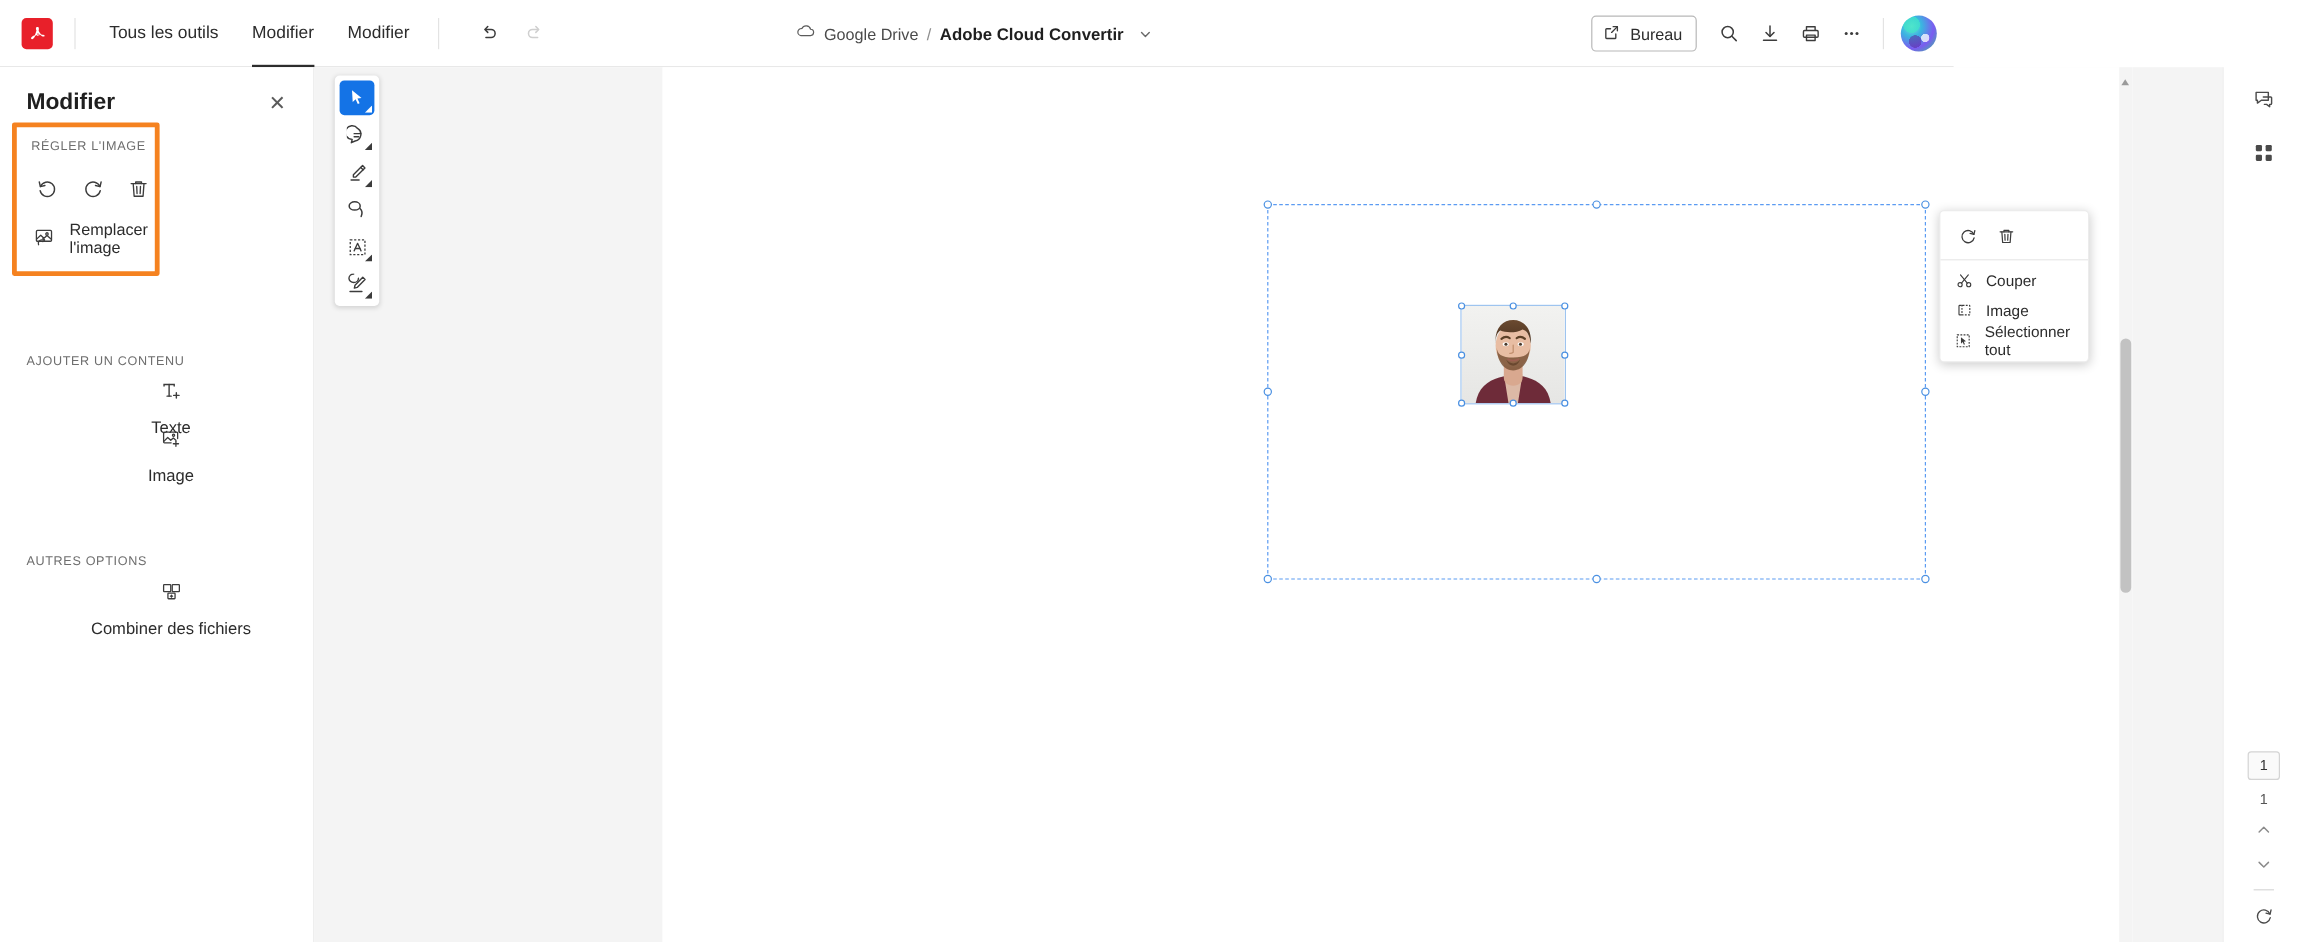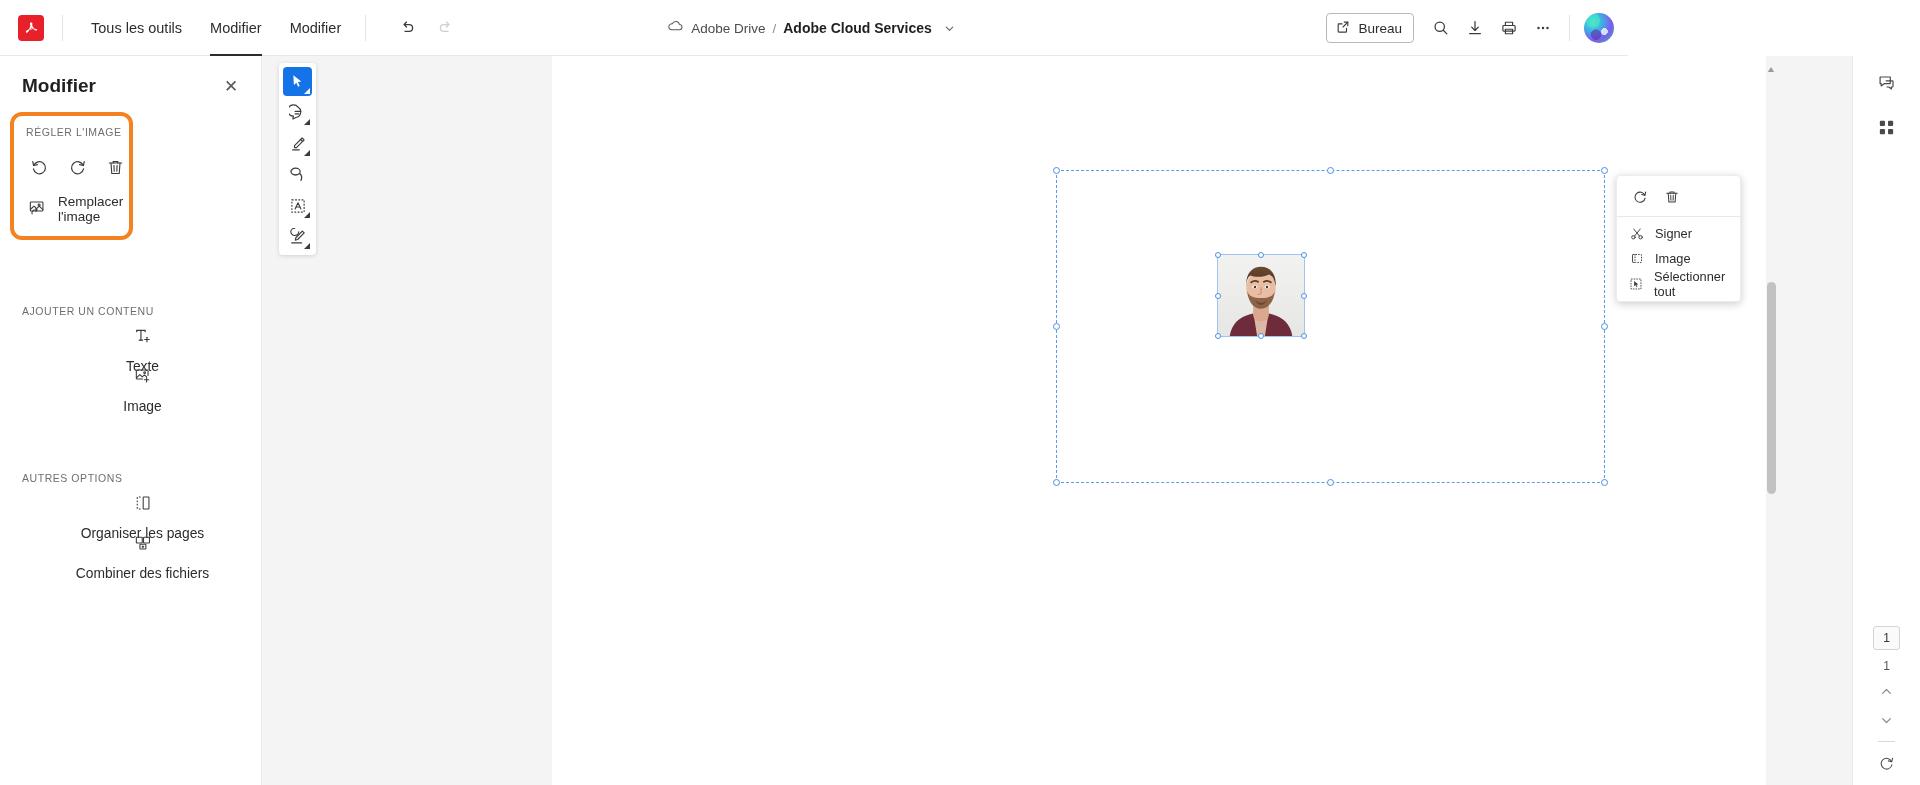--- a/index.html
+++ b/index.html
@@ -86,21 +86,21 @@
     padding: 18px 18px 0 22px;
   }
   .panel-title { font-size: 19px; font-weight: bold; color: #1f1f1f; }
   .close-x {
     width: 24px; height: 24px; display: flex; align-items: center;
     justify-content: center; cursor: pointer; color: #5a5a5a; font-size: 17px;
     line-height: 1;
   }
 
   .highlight-box {
-    margin: 14px 128px 0 10px; border: 4px solid #f58220; border-radius: 12px;
+    margin: 4px 128px 0 10px; border: 4px solid #f58220; border-radius: 2px;
     padding: 10px 0 12px 0;
   }
   .section-label {
     font-size: 10.5px; letter-spacing: .55px; color: #6e6e6e;
     text-transform: uppercase; padding-left: 12px;
   }
   .adjust-icons { display: flex; align-items: center; gap: 10px; padding: 13px 0 5px 12px; }
   .adj-btn {
     width: 32px; height: 32px; display: flex; align-items: center;
     justify-content: center; cursor: pointer; border-radius: 4px;
@@ -274,23 +274,23 @@
         </svg>
       </div>
     </div>
 
     <div class="center-title">
       <span>
         <svg width="17" height="14" viewBox="0 0 20 14" fill="none" stroke="#5c5c5c" stroke-width="1.2" stroke-linejoin="round">
           <path d="M5.2 11.3h9.2a3.1 3.1 0 0 0 .3-6.2A4.5 4.5 0 0 0 6.2 4.4 3.4 3.4 0 0 0 5.2 11.3z"></path>
         </svg>
       </span>
-      <span class="cloud-label">Adobe Drive</span>
+      <span class="cloud-label">Google Drive</span>
       <span class="slash">/</span>
-      <span class="file-name">Adobe Cloud Services</span>
+      <span class="file-name">Adobe Cloud Convertir</span>
       <span class="chev-btn">
         <svg width="11" height="11" viewBox="0 0 12 12" fill="none" stroke="#6a6a6a" stroke-width="1.3" stroke-linecap="round" stroke-linejoin="round">
             <polyline points="2.5,4.5 6,8 9.5,4.5"></polyline>
           </svg>
       </span>
     </div>
 
     <div class="right-tools">
       <div class="desktop-btn">
         <span>
@@ -405,29 +405,20 @@
             </svg>
           </span>
           <span>Image</span>
         </div>
       </div>
     </div>
 
     <div style="padding-top:22px">
       <div class="group-label">AUTRES OPTIONS</div>
       <div class="menu-list">
-        <div class="menu-row">
-          <span class="mi">
-            <svg width="18" height="18" viewBox="0 0 20 20" fill="none" stroke="#3c3c3c" stroke-width="1.2" stroke-linejoin="round">
-              <rect x="10.2" y="3.4" width="6.4" height="13.2" rx=".6"></rect>
-              <path d="M7.4 3.4H4.2a.6.6 0 0 0-.6.6v12a.6.6 0 0 0 .6.6h3.2" stroke-dasharray="2 1.6"></path>
-            </svg>
-          </span>
-          <span>Organiser les pages</span>
-        </div>
         <div class="menu-row">
           <span class="mi">
             <svg width="18" height="18" viewBox="0 0 20 20" fill="none" stroke="#3c3c3c" stroke-width="1.2" stroke-linejoin="round" stroke-linecap="round">
               <rect x="2.6" y="3.6" width="6.6" height="6.4" rx=".6"></rect>
               <rect x="10.6" y="3.6" width="6.6" height="6.4" rx=".6"></rect>
               <rect x="6.6" y="11.4" width="6.6" height="5.2" rx=".6"></rect>
               <line x1="9.9" y1="13.2" x2="9.9" y2="15.2"></line>
                 <line x1="8.9" y1="14.2" x2="10.9" y2="14.2"></line>
             </svg>
           </span>
@@ -584,21 +575,21 @@
         <div class="ctx-sep"></div>
         <div class="ctx-item">
           <span class="ci">
             <svg width="14" height="14" viewBox="0 0 18 18" fill="none" stroke="#3c3c3c" stroke-width="1.2" stroke-linecap="round" stroke-linejoin="round">
               <circle cx="4.4" cy="13.2" r="2.2"></circle>
                 <circle cx="13.6" cy="13.2" r="2.2"></circle>
               <line x1="5.9" y1="11.6" x2="13.2" y2="2.6"></line>
                 <line x1="12.1" y1="11.6" x2="4.8" y2="2.6"></line>
             </svg>
           </span>
-          <span>Signer</span>
+          <span>Couper</span>
         </div>
         <div class="ctx-item">
           <span class="ci">
             <svg width="14" height="14" viewBox="0 0 18 18" fill="none" stroke="#3c3c3c" stroke-width="1.2" stroke-linejoin="round">
               <path d="M6.2 3.2H4a.8.8 0 0 0-.8.8v8.6a.8.8 0 0 0 .8.8h2.2"></path>
               <rect x="6.4" y="3.2" width="8.4" height="10.2" rx=".7" stroke-dasharray="2 1.4"></rect>
             </svg>
           </span>
           <span>Image</span>
         </div>

